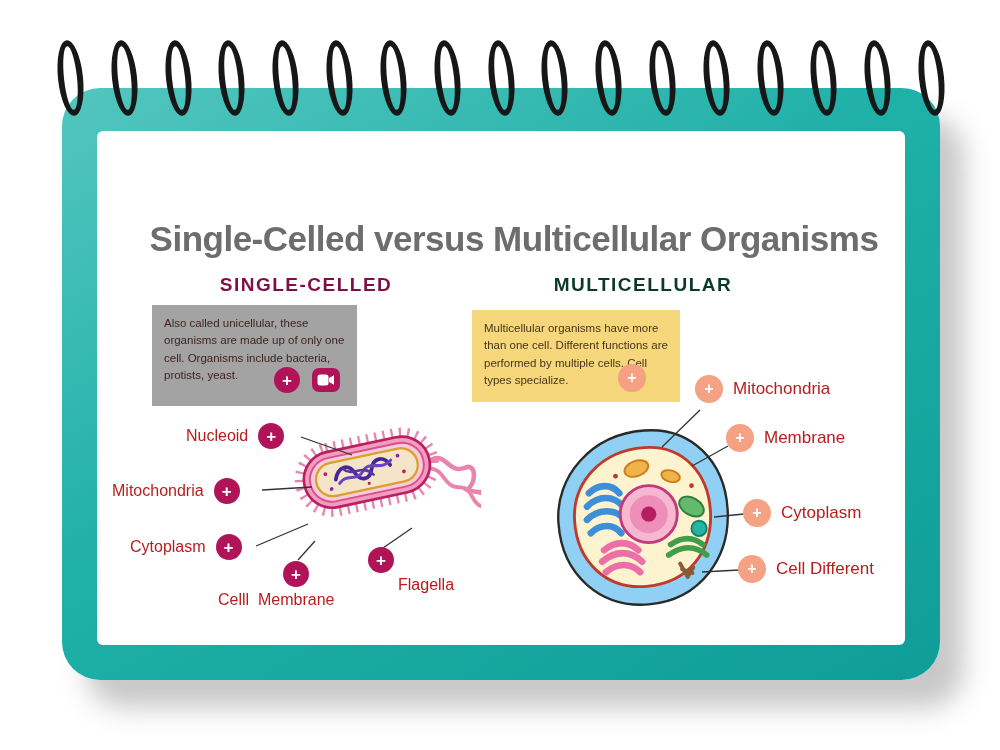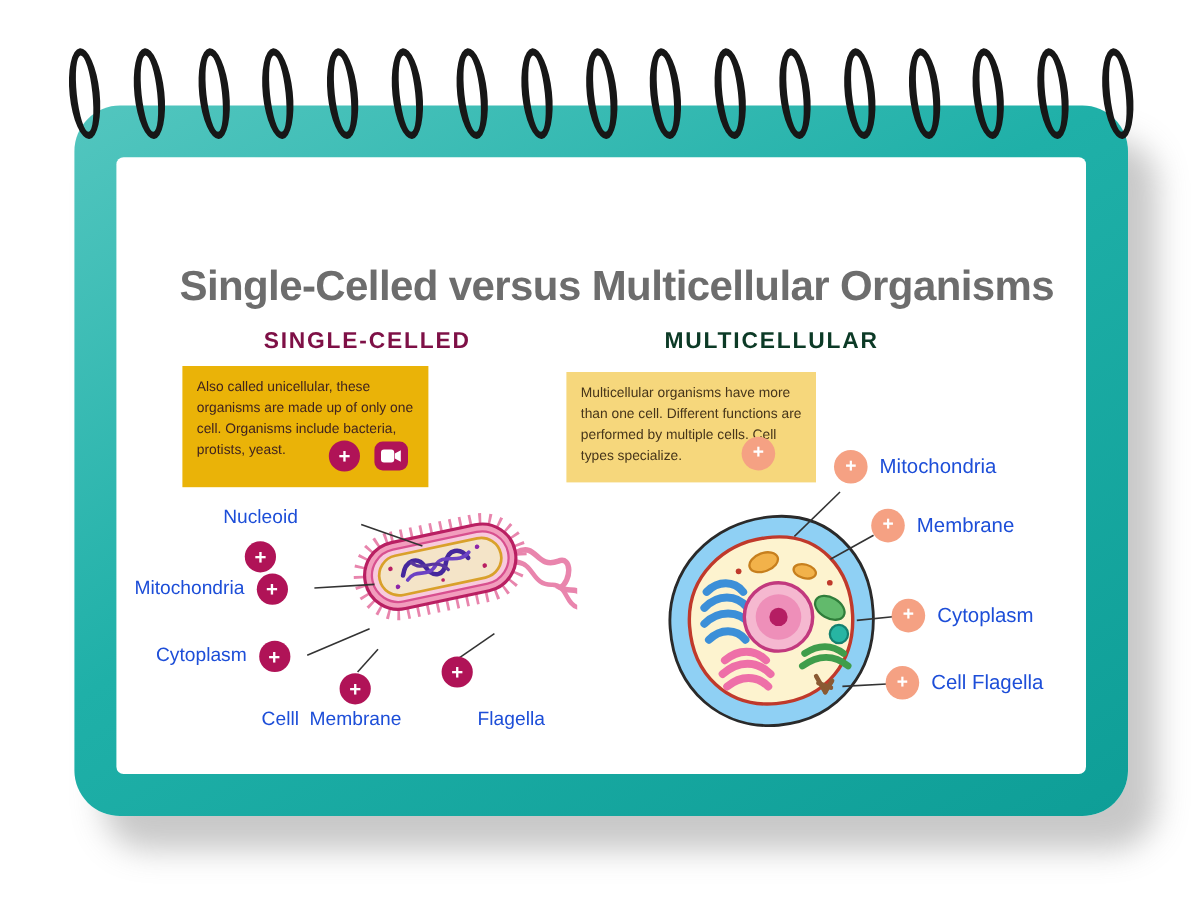--- a/index.html
+++ b/index.html
@@ -18,33 +18,33 @@
 
   .title{position:absolute;left:0;right:0;top:196px;text-align:center;font-size:35px;font-weight:700;
          color:#6d6d6d;letter-spacing:-0.5px;z-index:3;margin-left:28px;}
 
   .col-heading{position:absolute;top:274px;width:300px;text-align:center;font-size:19px;font-weight:800;
          letter-spacing:1.5px;z-index:3;}
   .h-left{left:156px;color:#7e1046;}
   .h-right{left:493px;color:#0c3a26;}
 
   .info-box{position:absolute;z-index:3;padding:10px 12px;box-sizing:border-box;font-size:11.5px;line-height:1.5;}
-  .pink-box{left:152px;top:305px;width:205px;height:101px;background:#eab308;color:#40231f;}
+  .pink-box{left:152px;top:305px;width:205px;height:101px;background:#a3a3a3;color:#40231f;}
   .yellow-box{left:472px;top:310px;width:208px;height:92px;background:#f6d77c;color:#46351a;}
 
   .plus-btn{display:flex;align-items:center;justify-content:center;border:none;border-radius:50%;
             color:#fff;font-weight:700;cursor:pointer;padding:0;line-height:1;}
   .plus-m{width:26px;height:26px;background:#b01357;font-size:17px;}
   .plus-s{width:28px;height:28px;background:#f5a183;font-size:16px;}
   .video-btn{display:flex;align-items:center;justify-content:center;width:28px;height:24px;border:none;
              border-radius:7px;background:#b01357;cursor:pointer;padding:0;}
   .in-box{position:absolute;}
 
   .label-row{position:absolute;display:flex;align-items:center;gap:10px;z-index:4;}
-  .lbl{color:#1d4ed8;white-space:pre;}
+  .lbl{color:#b91c1c;white-space:pre;}
   .lbl-l{font-size:16px;}
   .lbl-r{font-size:17px;}
   .abs{position:absolute;z-index:4;}
 
   .connectors{position:absolute;left:0;top:0;width:1000px;height:750px;z-index:2;pointer-events:none;}
   .diagram{position:absolute;z-index:1;}
 </style>
 </head>
 <body>
 
@@ -158,21 +158,21 @@
     <circle cx="105" cy="100" r="8" fill="#b51e63"></circle>
     <g stroke="#8a5a33" stroke-width="4" stroke-linecap="round">
       <path d="M138,152 l8,14"></path>
       <path d="M146,166 l6,-10"></path>
       <path d="M140,158 l11,4"></path>
     </g>
     <circle cx="70" cy="60" r="2.5" fill="#c0392b"></circle>
     <circle cx="150" cy="70" r="2.5" fill="#c0392b"></circle>
   </svg>
 
-  <div class="label-row" style="left:186px;top:423px;flex-direction:column;">
+  <div class="label-row" style="left:186px;top:423px;">
     <span class="lbl lbl-l">Nucleoid</span>
     <button class="plus-btn plus-m">
         <span>+</span>
       </button>
   </div>
   <div class="label-row" style="left:112px;top:478px;">
     <span class="lbl lbl-l">Mitochondria</span>
     <button class="plus-btn plus-m">
         <span>+</span>
       </button>
@@ -183,21 +183,21 @@
         <span>+</span>
       </button>
   </div>
   <button class="plus-btn plus-m abs" style="left:283px;top:561px;">
       <span>+</span>
     </button>
   <span class="lbl lbl-l abs" style="left:218px;top:591px;">Celll  Membrane</span>
   <button class="plus-btn plus-m abs" style="left:368px;top:547px;">
       <span>+</span>
     </button>
-  <span class="lbl lbl-l abs" style="left:398px;top:591px;">Flagella</span>
+  <span class="lbl lbl-l abs" style="left:398px;top:576px;">Flagella</span>
 
   <div class="label-row" style="left:695px;top:375px;">
     <button class="plus-btn plus-s">
         <span>+</span>
       </button>
     <span class="lbl lbl-r">Mitochondria</span>
   </div>
   <div class="label-row" style="left:726px;top:424px;">
     <button class="plus-btn plus-s">
         <span>+</span>
@@ -207,16 +207,16 @@
   <div class="label-row" style="left:743px;top:499px;">
     <button class="plus-btn plus-s">
         <span>+</span>
       </button>
     <span class="lbl lbl-r">Cytoplasm</span>
   </div>
   <div class="label-row" style="left:738px;top:555px;">
     <button class="plus-btn plus-s">
         <span>+</span>
       </button>
-    <span class="lbl lbl-r">Cell Flagella</span>
+    <span class="lbl lbl-r">Cell Different</span>
   </div>
 
 </div>
 
 </body></html>

